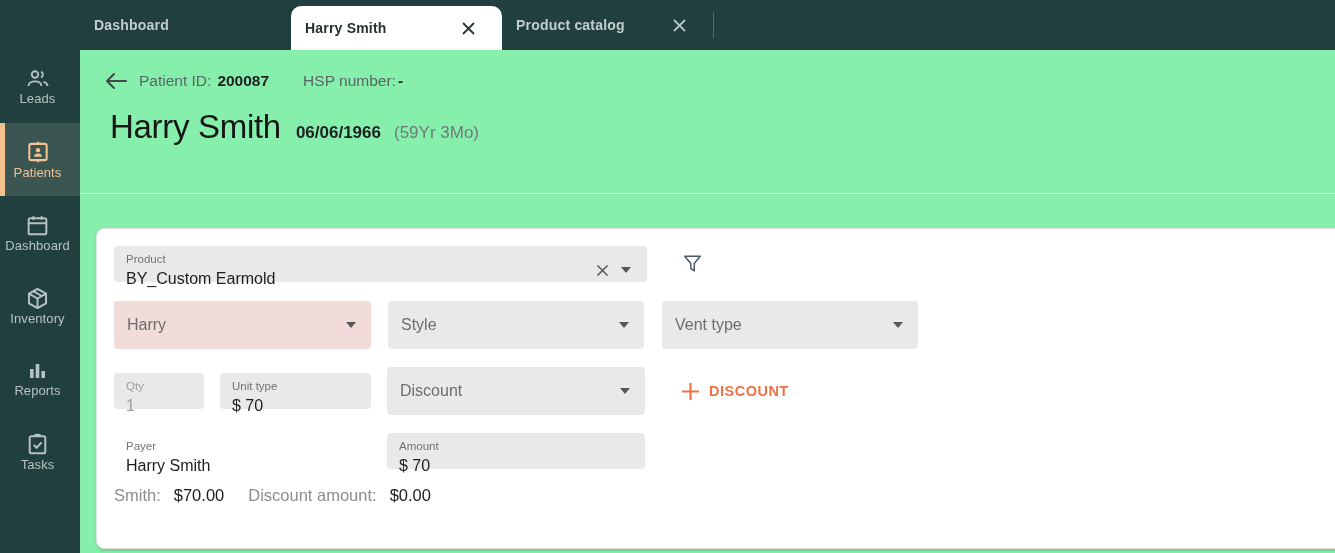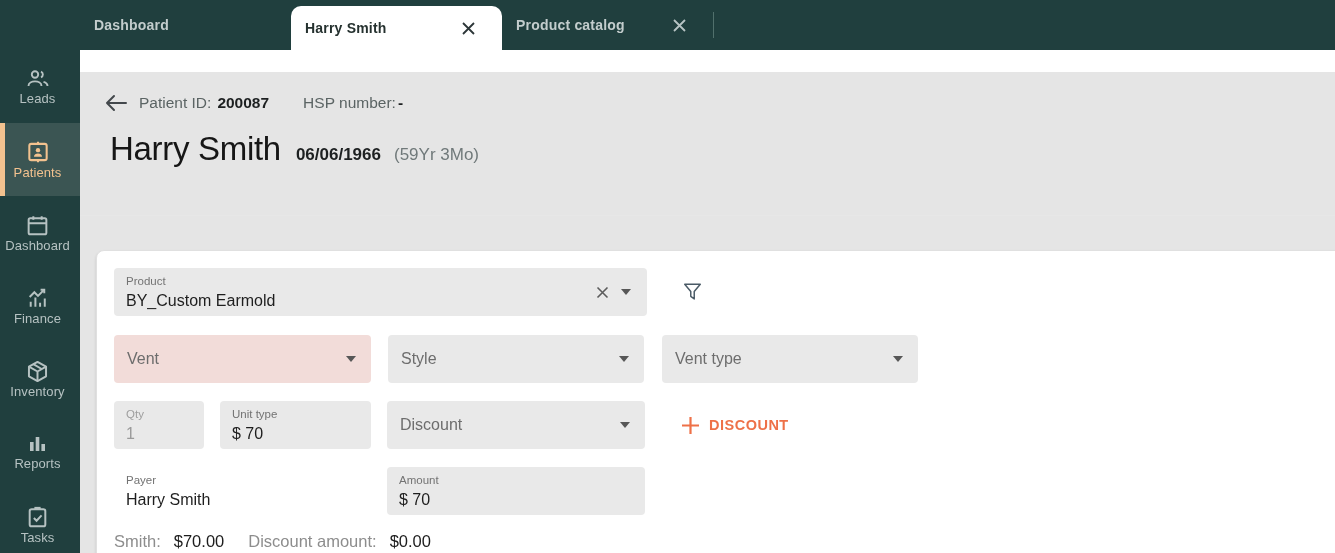--- a/index.html
+++ b/index.html
@@ -23,38 +23,38 @@
   .sidebar { position:absolute; left:0; top:0; width:80px; height:553px; background:#203f3e;
              padding-top:50px; z-index:2; }
   .side-item { height:73px; display:flex; flex-direction:column; align-items:center;
                justify-content:center; color:#b6c2c2; cursor:pointer;
                border-left:5px solid transparent; padding-right:10px; }
   .side-item .slbl { font-size:13px; letter-spacing:.1px; }
   .side-item svg { display:block; }
   .side-item.active { background:#3b5553; border-left-color:#f3c28f; color:#f3c28f; }
 
   
-  .content { position:absolute; left:80px; top:50px; right:0; bottom:0; background:#e5e5e5; overflow:hidden;margin-top:22px; }
+  .content { position:absolute; left:80px; top:50px; right:0; bottom:0; background:#86efac; overflow:hidden; }
   .meta { position:absolute; top:22px; left:25px; display:flex; align-items:center; font-size:15.5px; }
   .back { width:24px; height:18px; margin-right:10px; cursor:pointer; }
   .meta .glabel { color:#5b6464; }
   .meta .gvalue { color:#1d2021; font-weight:700; margin-left:6px; }
   .meta .hsp { margin-left:34px; }
   .titlerow { position:absolute; top:58px; left:30px; display:flex; align-items:baseline; }
   .pname { font-size:33px; color:#161616; letter-spacing:-.3px; }
   .pdob { font-size:17px; color:#1d2021; font-weight:700; margin-left:15px; }
   .page { font-size:17px; color:#70797a; margin-left:13px; }
   .hdivider { position:absolute; top:143px; left:0; right:0; height:1px; background:#e7e7e7; }
 
   
   .card { position:absolute; top:178px; left:16px; right:-20px; height:321px; background:#fff;
           border:1px solid #e0e0e0; border-radius:8px; box-shadow:0 2px 3px rgba(0,0,0,.14);
           padding:17px; }
   .frow { display:flex; align-items:center; }
-  .field { position:relative; height:48px; border-radius:4px; background:#e9e9e9;
+  .field { position:relative; height:36px; border-radius:4px; background:#e9e9e9;
            padding:7px 12px 0 12px; cursor:pointer; flex:none; }
   .field .flabel { font-size:11.5px; color:#737373; line-height:13px; }
   .field .fvalue { font-size:16px; color:#1e1e1e; line-height:20px; margin-top:3px; white-space:nowrap; }
   .field.plain { background:transparent; }
   .field.disabled { cursor:default; }
   .field.disabled .flabel { color:#9e9e9e; }
   .field.disabled .fvalue { color:#9a9a9a; }
   .select { height:48px; border-radius:4px; background:#e9e9e9; display:flex; align-items:center;
             justify-content:space-between; padding:0 15px 0 13px; cursor:pointer; flex:none; }
   .select .slabel { font-size:16px; color:#6d6d6d; }
@@ -131,30 +131,20 @@
       <span>
         <svg width="25" height="25" viewBox="0 0 24 24" fill="none" stroke="currentColor" stroke-width="1.9">
           <rect x="3.5" y="5" width="17" height="15.5" rx="1.5"></rect>
           <path d="M3.5 9.8h17 M8 3v3.5 M16 3v3.5"></path>
         </svg>
       </span>
       <span class="slbl">Dashboard</span>
     </div>
     <div class="side-item">
       <span>
-        <svg width="26" height="25" viewBox="0 0 24 24" fill="none" stroke="currentColor" stroke-width="1.9">
-          <path d="M5 20v-5 M9.5 20v-9 M14 20v-4 M18.5 20v-8"></path>
-          <path d="M4 10.5l4.5-4.5 3.5 3.5 6-6"></path>
-          <path d="M14.5 3.5H18V7"></path>
-        </svg>
-      </span>
-      <span class="slbl">Finance</span>
-    </div>
-    <div class="side-item">
-      <span>
         <svg width="25" height="25" viewBox="0 0 24 24" fill="none" stroke="currentColor" stroke-width="1.9" stroke-linejoin="round">
           <path d="M12 2.8l8.2 4.6v9.2L12 21.2l-8.2-4.6V7.4z"></path>
           <path d="M3.8 7.4L12 12l8.2-4.6 M12 12v9.2 M8 5l8 4.6"></path>
         </svg>
       </span>
       <span class="slbl">Inventory</span>
     </div>
     <div class="side-item">
       <span>
         <svg width="25" height="24" viewBox="0 0 24 24" fill="currentColor">
@@ -216,21 +206,21 @@
         </div>
         <div class="filterbtn">
           <svg width="19" height="22" viewBox="0 0 22 24" fill="none" stroke="#4a5a66" stroke-width="1.7" stroke-linejoin="round">
             <path d="M2 3h18l-7 8.4V20l-4-3v-5.6z"></path>
           </svg>
         </div>
       </div>
 
       <div class="frow row2">
         <div class="select pink w257 mr17">
-          <span class="slabel">Vent</span>
+          <span class="slabel">Harry</span>
           <span class="caret"></span>
         </div>
         <div class="select w256 mr18">
           <span class="slabel">Style</span>
           <span class="caret"></span>
         </div>
         <div class="select w256">
           <span class="slabel">Vent type</span>
           <span class="caret"></span>
         </div>

